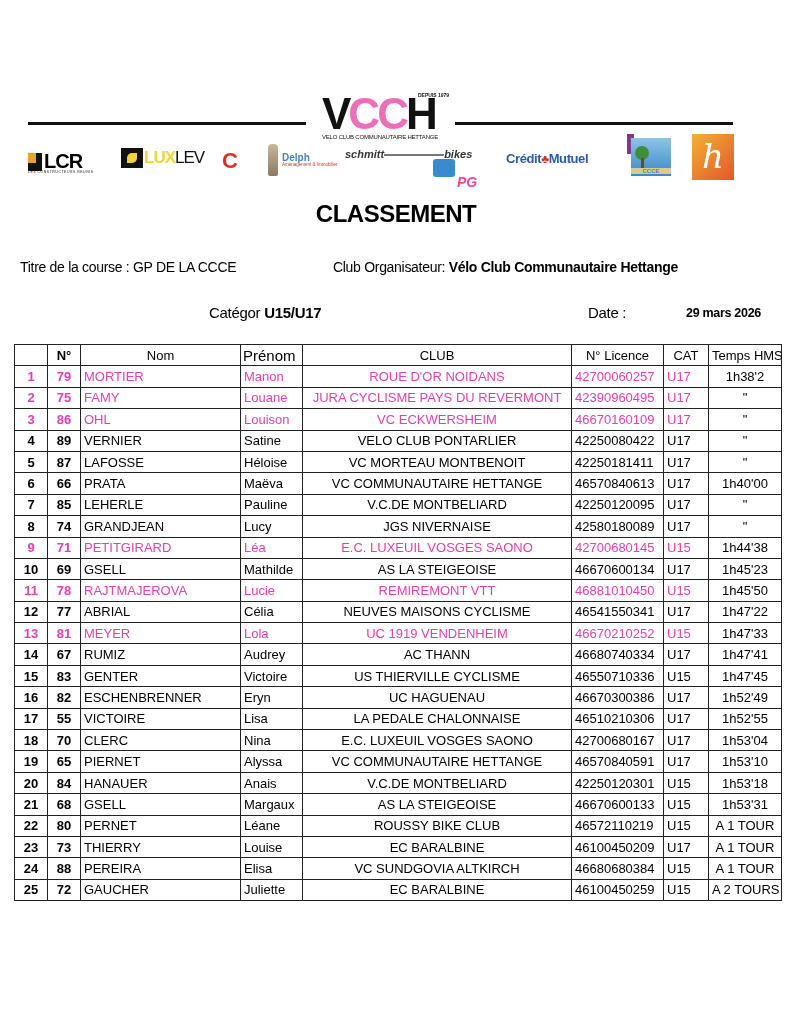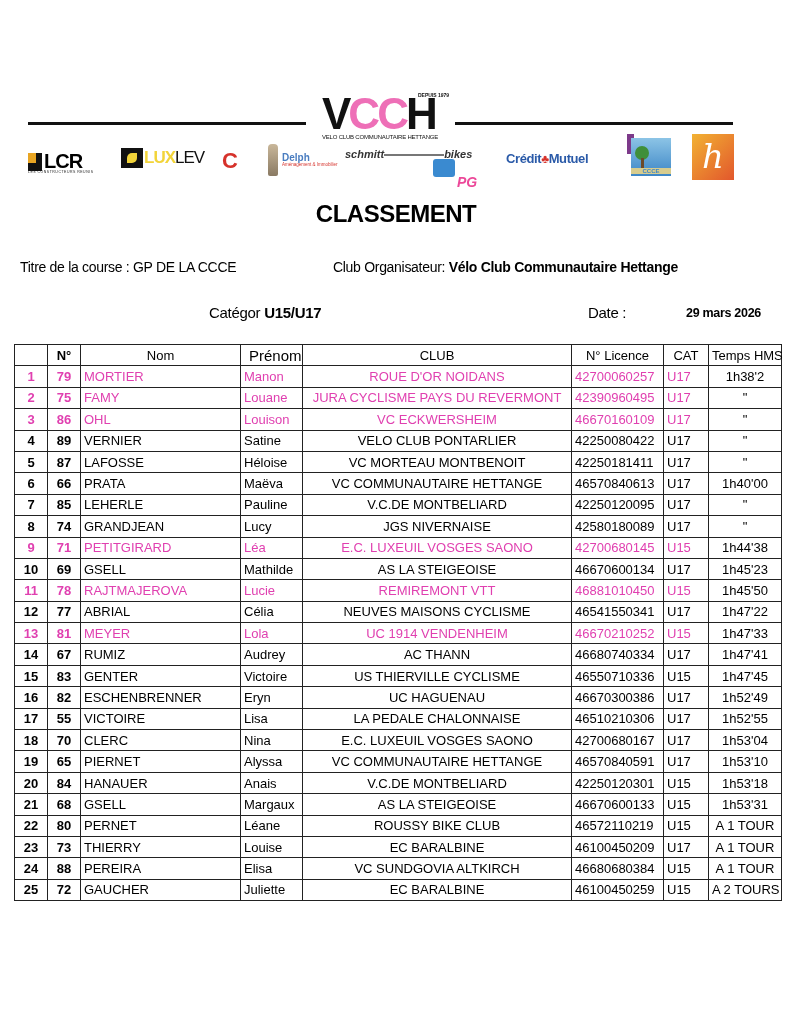--- a/index.html
+++ b/index.html
@@ -67,21 +67,21 @@
   .m-course { left: 20px; top: 259px; }
   .m-club { left: 333px; top: 259px; }
   .m-cat { left: 209px; top: 304px; font-size: 15px; }
   .m-date-lbl { left: 588px; top: 304px; font-size: 15px; }
   .m-date { left: 686px; top: 306px; font-size: 12.5px; font-weight: bold; }
 
   
   table.results { position: absolute; left: 14px; top: 344px; border-collapse: collapse; table-layout: fixed; width: 767px; }
   table.results td, table.results th { border: 1.5px solid #222; height: 21.4px; padding: 0 3px; font-size: 13px; white-space: nowrap; overflow: visible; box-sizing: border-box; }
   table.results th { font-weight: normal; text-align: center; font-size: 13px; }
-  table.results th.pre { font-size: 15px; text-align: left; padding-left: 8px; }
+  table.results th.pre { font-size: 15px; text-align: left; padding-left: 2px; }
   table.results th.num { font-weight: bold; }
   td.rank, td.bib { text-align: center; font-weight: bold; }
   td.nom, td.prenom { text-align: left; }
   td.club, td.lic, td.cat, td.time { text-align: center; }
   td.lic, td.cat { text-align: left; padding-left: 3px; }
   td.cat { padding-left: 8px; }
   tr.pink td { color: #e040b0; }
   tr.pink td.time { color: #000; }
   td.club { overflow: visible; }
 </style>
@@ -296,21 +296,21 @@
         <td class="club">NEUVES MAISONS CYCLISME</td>
         <td class="lic">46541550341</td>
         <td class="cat">U17</td>
         <td class="time">1h47'22</td>
       </tr>
       <tr class="pink">
         <td class="rank">13</td>
         <td class="bib">81</td>
         <td class="nom">MEYER</td>
         <td class="prenom">Lola</td>
-        <td class="club">UC 1914 VENDENHEIM</td>
+        <td class="club">UC 1919 VENDENHEIM</td>
         <td class="lic">46670210252</td>
         <td class="cat">U15</td>
         <td class="time">1h47'33</td>
       </tr>
       <tr>
         <td class="rank">14</td>
         <td class="bib">67</td>
         <td class="nom">RUMIZ</td>
         <td class="prenom">Audrey</td>
         <td class="club">AC THANN</td>

